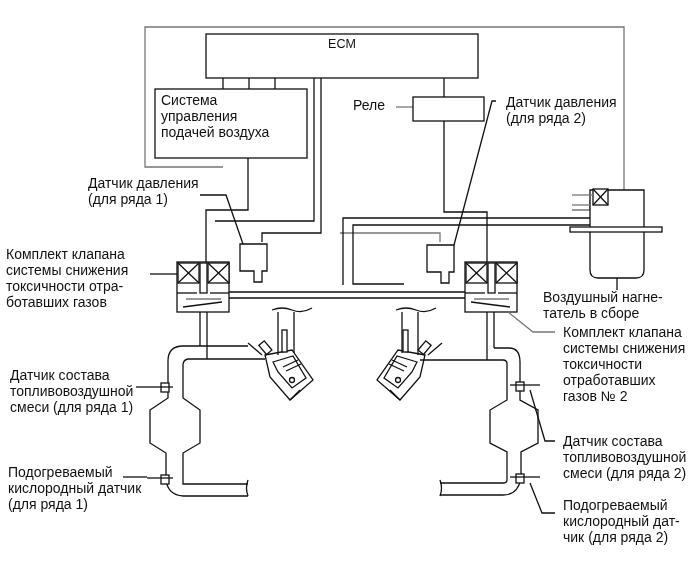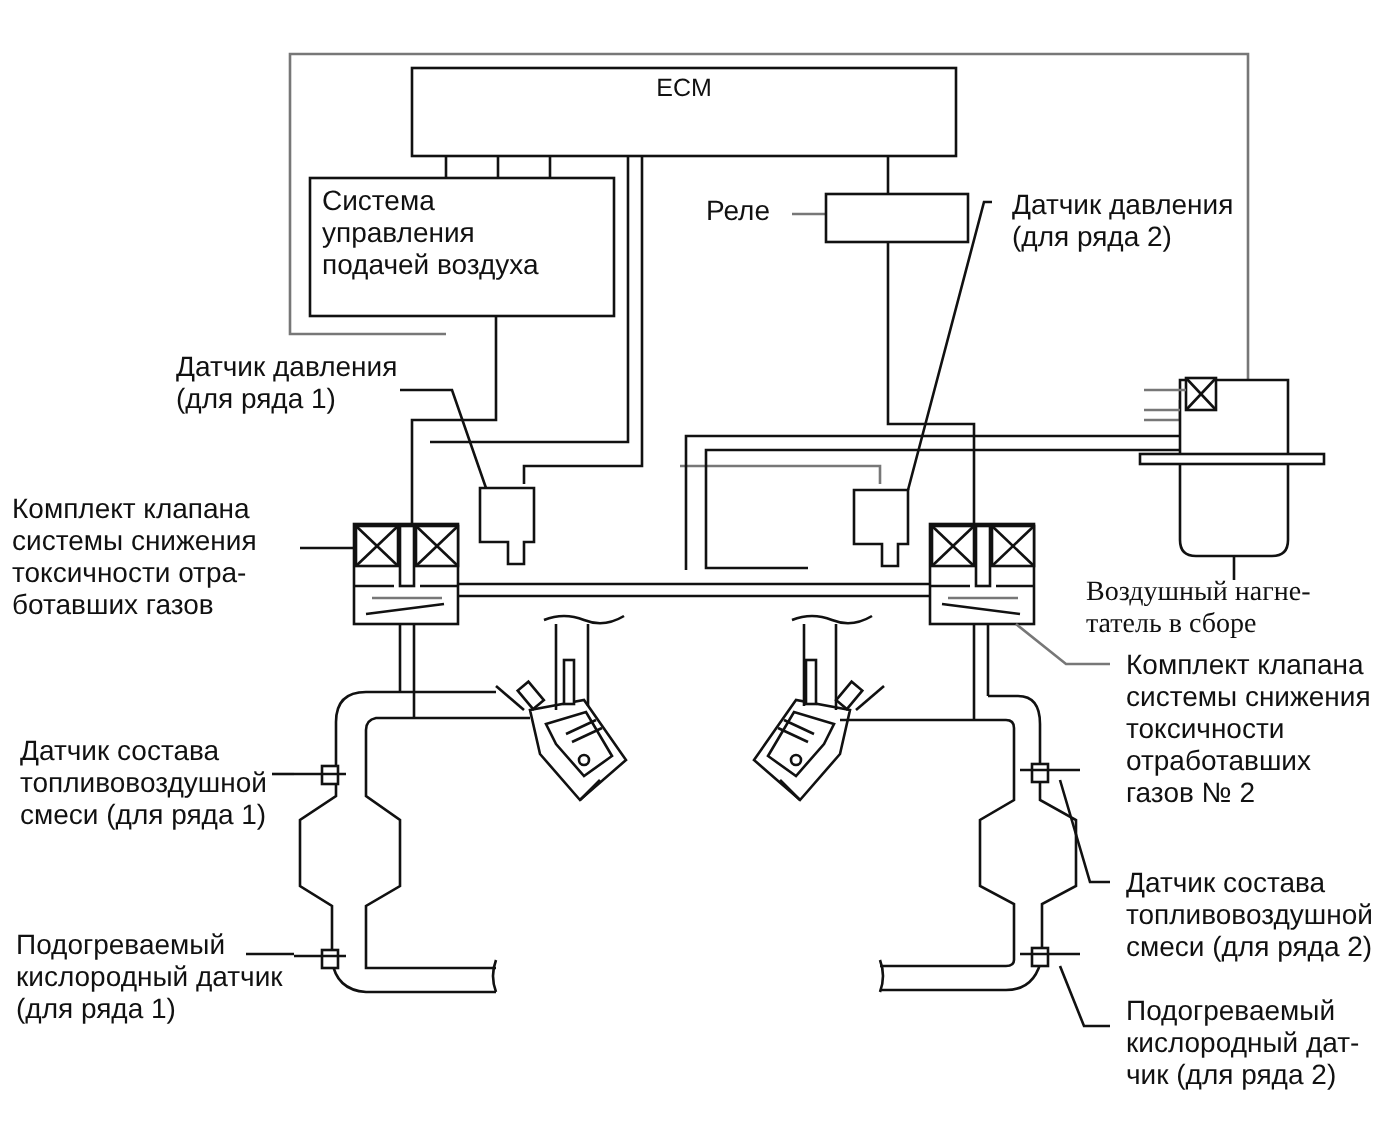--- a/index.html
+++ b/index.html
@@ -167,21 +167,21 @@
 подачей воздуха</div>
 <div class="lbl" style="left:353px; top:97px;text-align:right;">Реле</div>
 <div class="lbl" style="left:506px; top:94px;">Датчик давления
 (для ряда 2)</div>
 <div class="lbl" style="left:88px; top:175px;">Датчик давления
 (для ряда 1)</div>
 <div class="lbl" style="left:6px; top:246px;">Комплект клапана
 системы снижения
 токсичности отра-
 ботавших газов</div>
-<div class="lbl" style="left:543px; top:289px;font-family:Liberation Serif, serif;">Воздушный нагне-
+<div class="lbl" style="left:543px; top:289px;">Воздушный нагне-
 татель в сборе</div>
 <div class="lbl" style="left:563px; top:324px;">Комплект клапана
 системы снижения
 токсичности
 отработавших
 газов № 2</div>
 <div class="lbl" style="left:10px; top:367px;">Датчик состава
 топливовоздушной
 смеси (для ряда 1)</div>
 <div class="lbl" style="left:8px; top:464px;">Подогреваемый

